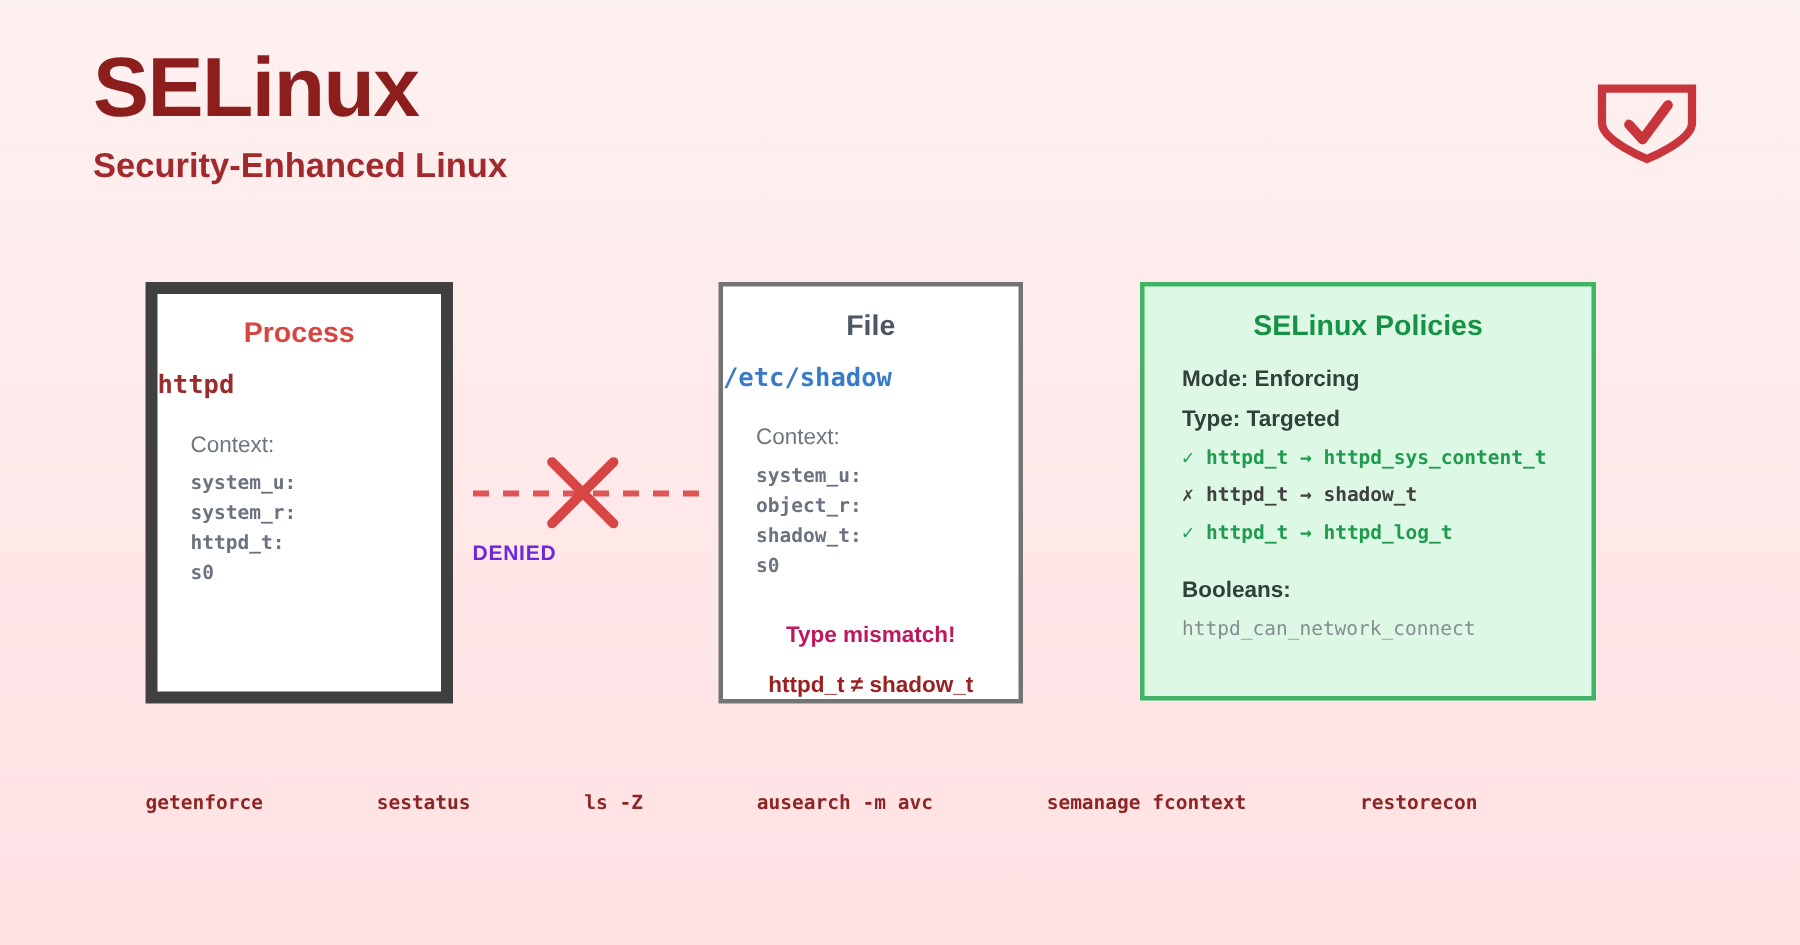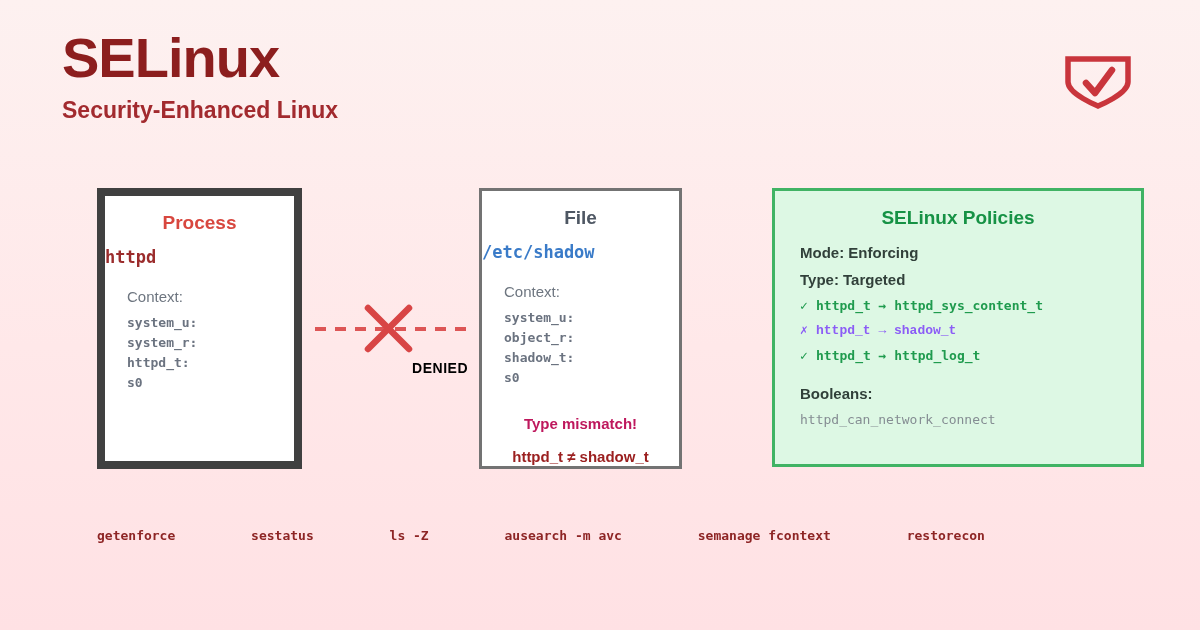--- a/index.html
+++ b/index.html
@@ -16,21 +16,21 @@
   .title { font-size:56px; font-weight:800; color:#8c1e1e; line-height:1.0; letter-spacing:-1px; }
   .subtitle { font-size:23px; font-weight:600; color:#a22a2e; margin-top:11px; }
 
   
   .shield { position:absolute; left:1063px; top:55px; width:70px; height:56px; }
 
   
   .card { position:absolute; top:188px; height:281px; background:#ffffff; }
   .card-process { left:97px;  width:205px; border:8px solid #404040; }
   .card-file    { left:479px; width:203px; border:3px solid #737373; }
-  .card-policies{ left:760px; width:372px; height:279px; border:3px solid #40b364; background:#ddf8e4;margin-left:12px; }
+  .card-policies{ left:760px; width:304px; height:279px; border:3px solid #40b364; background:#ddf8e4; }
 
   .card-title { text-align:center; margin-top:16px; font-size:19px; font-weight:700; }
   .card-process .card-title { color:#d8473f; }
   .card-file    .card-title { color:#4e5763; }
   .card-policies .card-title{ color:#169245; }
 
   .mono { font-family:"DejaVu Sans Mono", monospace; }
 
   .entity-name { text-align:left; margin-top:13px; font-size:17px; font-weight:700; }
   .proc-name { color:#9b2c2c; }
@@ -42,30 +42,30 @@
 
   .warn-title  { text-align:center; margin-top:27px; font-size:15px; font-weight:700; color:#be185d; }
   .warn-detail { text-align:center; margin-top:16px;  font-size:15px; font-weight:700; color:#9b2020; }
 
   
   .pol-line  { margin:15px 0 0 25px; font-size:15px; font-weight:700; color:#31403a; }
   .pol-line + .pol-line { margin-top:10px; }
   .pol-section-label { margin:22px 0 0 25px; font-size:15px; font-weight:700; color:#31403a; }
   .rule { margin:11px 0 0 25px; font-size:13px; font-weight:700; line-height:14px; }
   .rule-allow { color:#1f9b4e; }
-  .rule-deny  { color:#8b5cf6;font-family:Liberation Mono, monospace; }
+  .rule-deny  { color:#404040; }
   .rule-icon { display:inline-block; width:16px; }
   .pol-bool { margin:10px 0 0 25px; font-size:13px; color:#858d93; }
 
   
   .denied-line { position:absolute; left:315px; top:327px; width:153px; height:4px;
     background:repeating-linear-gradient(90deg,#dd5555 0 11px,transparent 11px 20px); }
   .denied-x { position:absolute; left:361px; top:301px; width:55px; height:55px; }
-  .denied-label { position:absolute; left:315px; top:360px; width:153px; text-align:right;
-    font-size:14px; font-weight:800; color:#000000; letter-spacing:0.5px; }
+  .denied-label { position:absolute; left:315px; top:360px; width:153px; text-align:left;
+    font-size:14px; font-weight:800; color:#6d28d9; letter-spacing:0.5px; }
 
   
   .commands { position:absolute; left:97px; top:528px; width:888px;
     display:flex; justify-content:space-between; }
   .command { font-family:"DejaVu Sans Mono", monospace; font-size:13px; font-weight:700; color:#8e2525; }
 </style>
 </head>
 <body>
 
 <div class="canvas">

